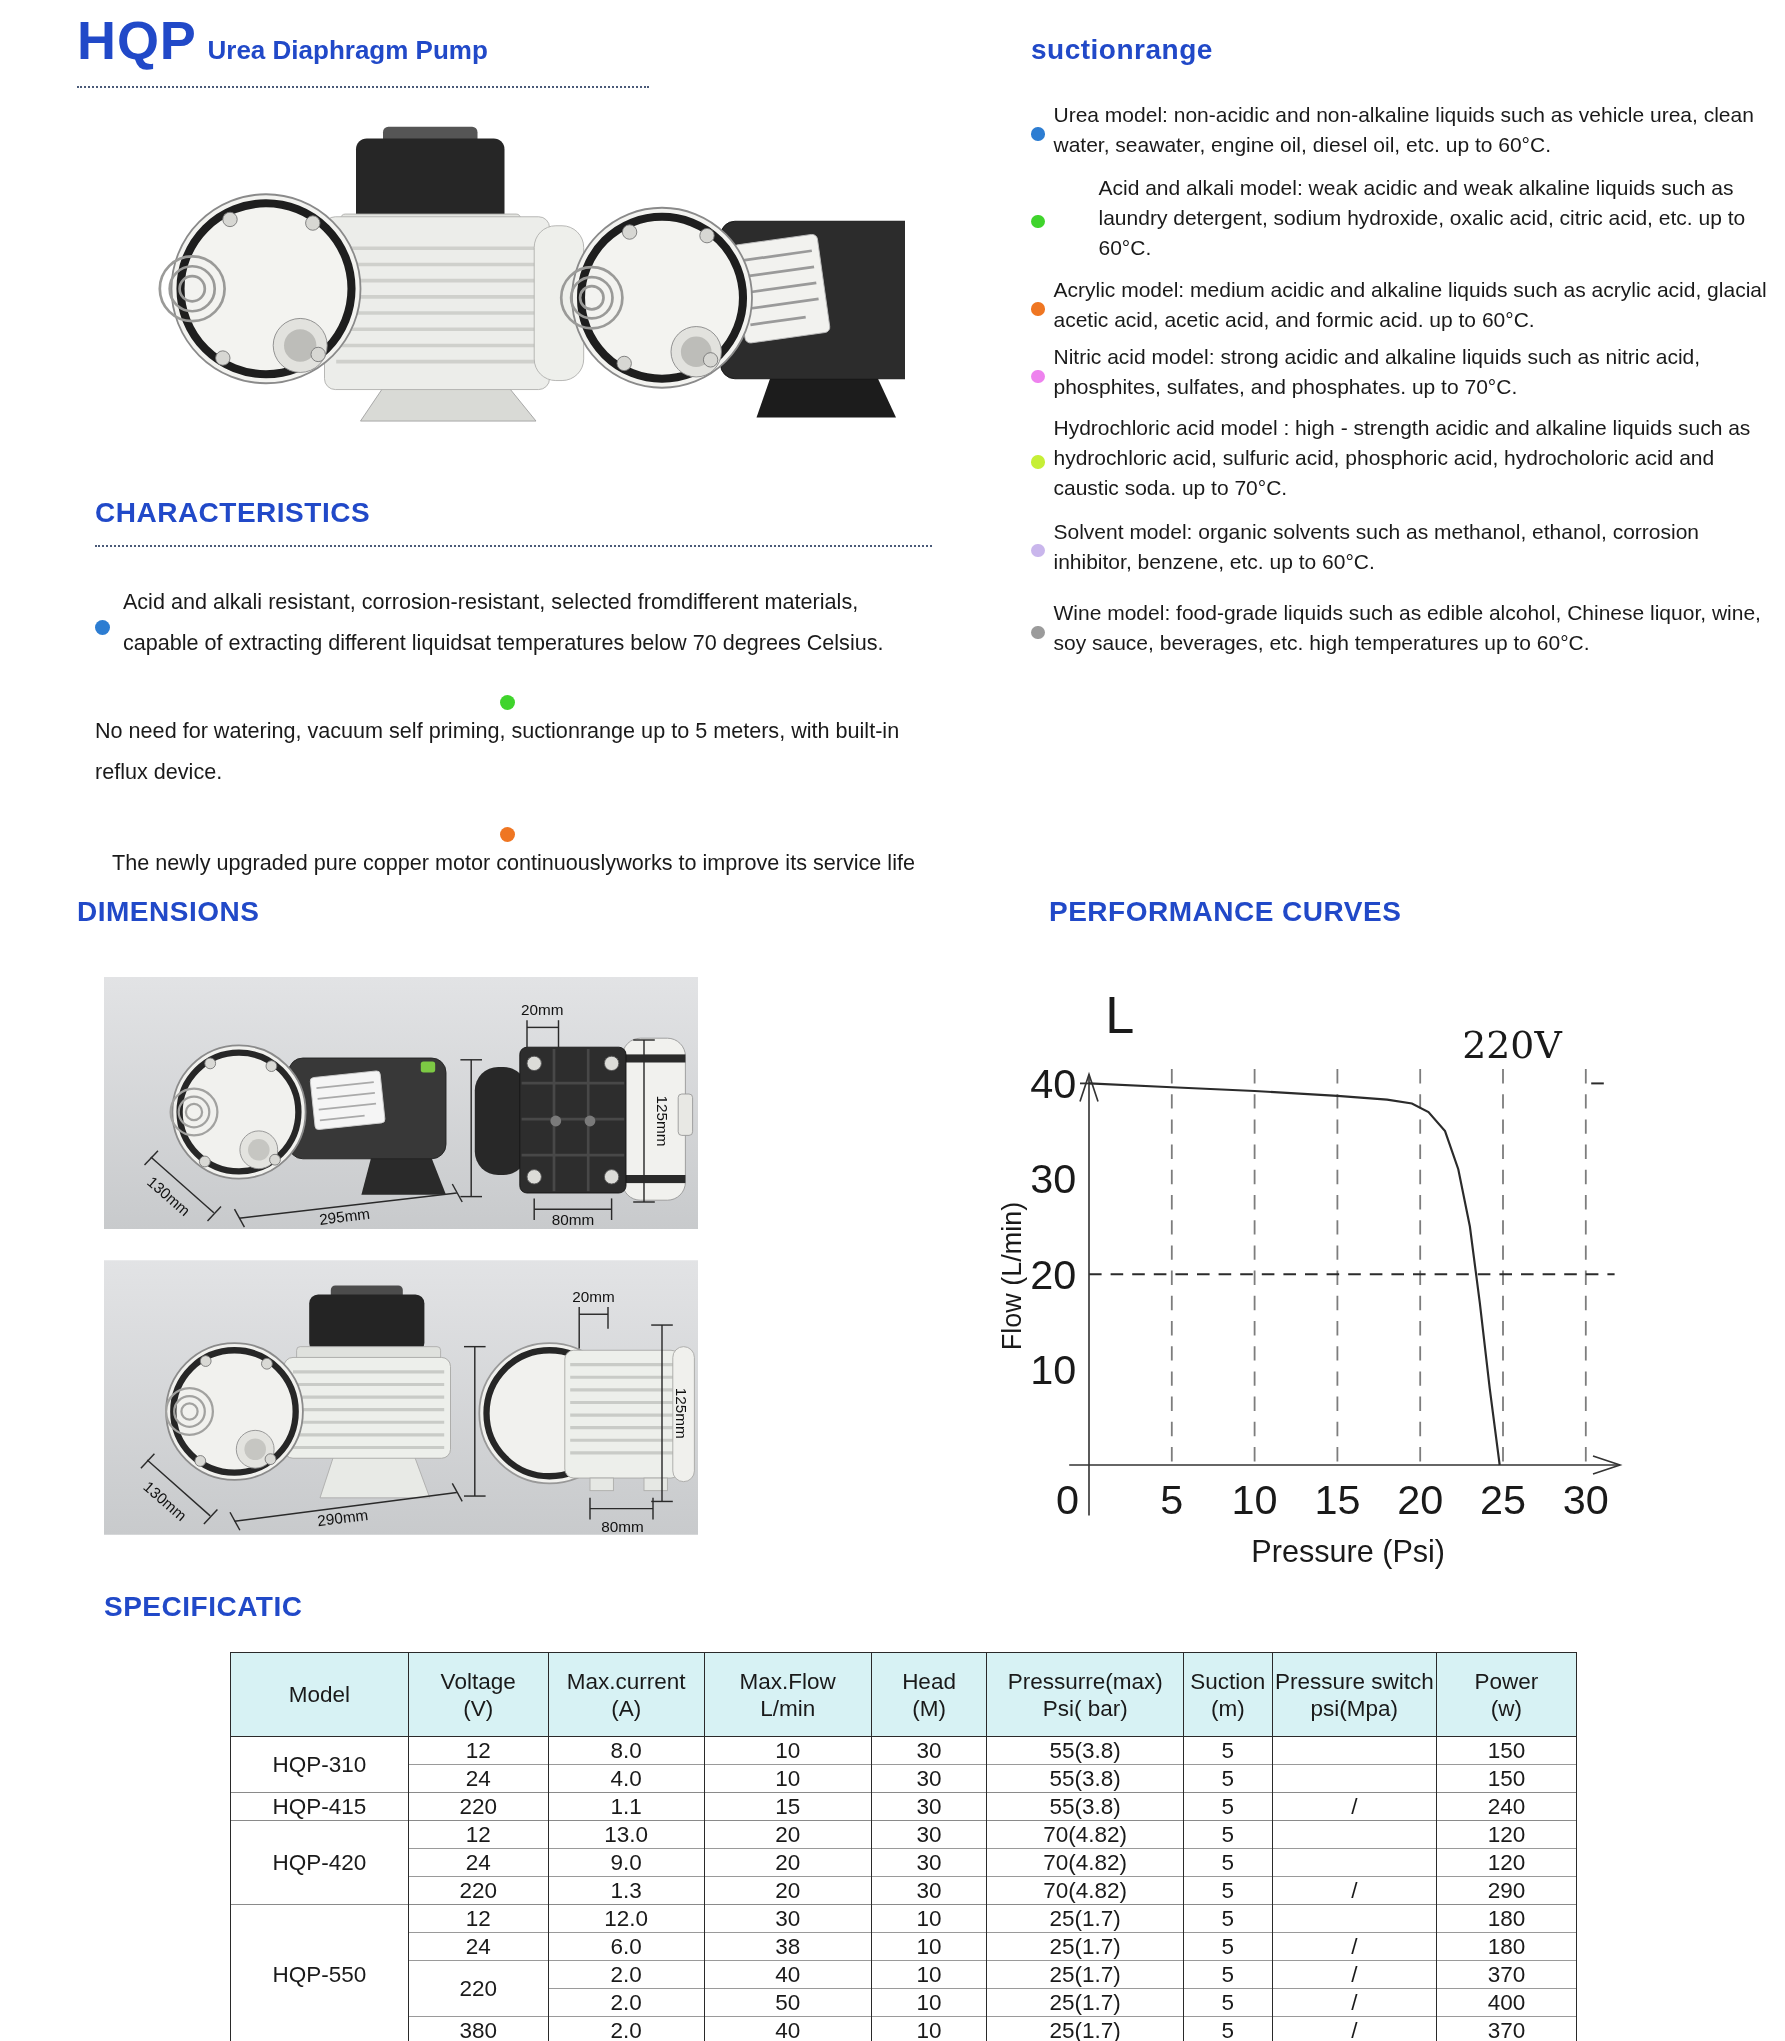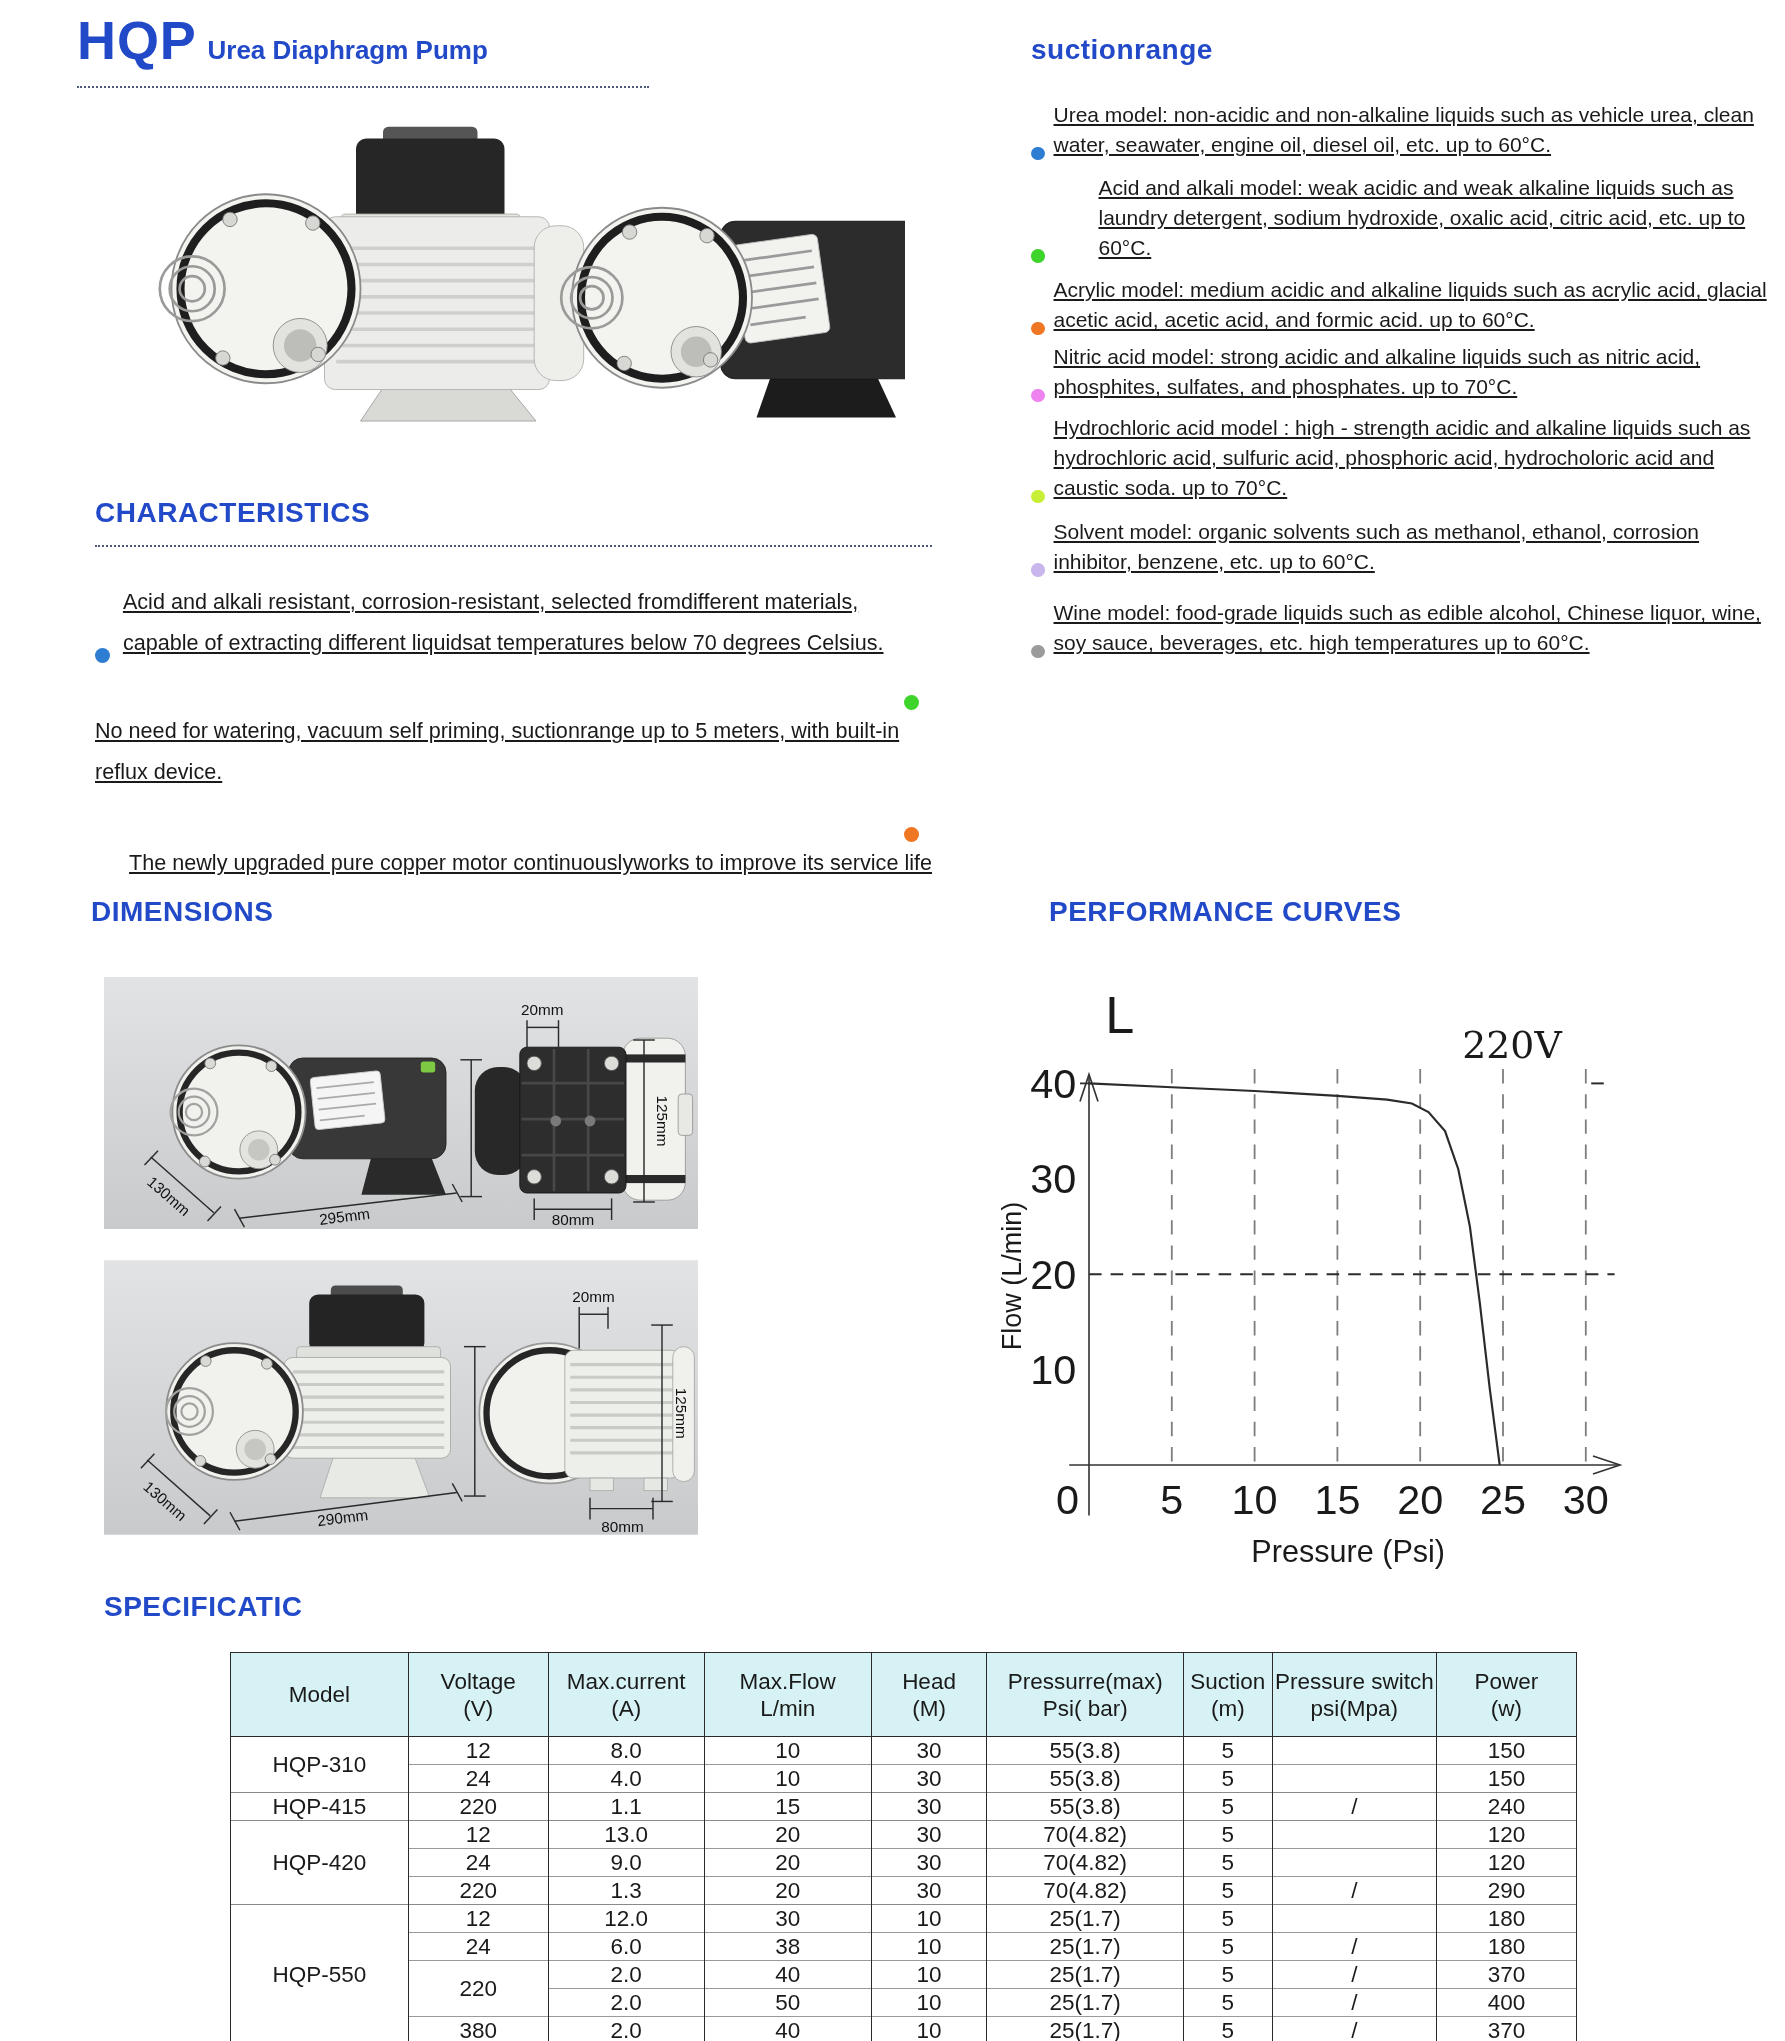--- a/index.html
+++ b/index.html
@@ -7,21 +7,21 @@
        font-family:"Liberation Sans",sans-serif;color:#1a1a1a;overflow:hidden;}
   .abs{position:absolute;}
   
   .logo{font-size:54px;font-weight:bold;color:#2149c8;letter-spacing:0.9px;line-height:1;}
   .subtitle{font-size:26px;font-weight:bold;color:#2149c8;margin-left:10.8px;}
   .dotted{border-bottom:2.7px dotted #4a5a78;height:0;}
   
   .sec-h{font-size:28px;font-weight:bold;color:#2149c8;letter-spacing:0.5px;}
   .sec-h.lower{font-weight:600;}
   
-  .bullet-item{display:flex;align-items:flex-end;text-decoration:underline;}
+  .bullet-item{display:flex;align-items:center;}
   .dot{flex:0 0 auto;border-radius:50%;}
   .app .dot{width:13.5px;height:13.5px;margin:8px 9px 0 0;}
   .app .bullet-text{font-size:21px;line-height:30px;}
   .chars .dot{width:15.3px;height:15.3px;margin:11.7px 12.6px 0 0;}
   .chars .bullet-text{font-size:21.6px;line-height:41px;}
   
   table.spec{border-collapse:collapse;table-layout:fixed;width:1347px;}
   table.spec th,table.spec td{border-left:0.9px solid #2a2a2a;border-right:0.9px solid #2a2a2a;
       text-align:center;vertical-align:middle;padding:0;overflow:hidden;}
   table.spec{border:1.8px solid #2a2a2a;}
@@ -156,21 +156,21 @@
         <span class="dot" style="background: rgb(63, 212, 44);"></span>
         <span class="bullet-text">No need for watering, vacuum self priming, suctionrange up to 5 meters, with built-in reflux device.</span>
       </div>
       <div class="bullet-item" style="margin-top: 23.4px; flex-direction: column;">
         <span class="dot" style="background: rgb(239, 118, 34);"></span>
         <span class="bullet-text">The newly upgraded pure copper motor continuouslyworks to improve its service life</span>
       </div>
     </div>
 </div>
 
-<div class="abs sec-h" style="left:91px;top:896px;">DIMENSIONS</div>
+<div class="abs sec-h" style="left:77px;top:896px;">DIMENSIONS</div>
 
 <svg class="abs" style="left:104px;top:977px;" width="594" height="252" viewBox="0 0 660 280">
   <defs>
     <linearGradient id="g1" x1="0" y1="0" x2="0" y2="1">
       <stop offset="0" stop-color="#e2e3e5"></stop>
         <stop offset="1" stop-color="#c8cacc"></stop>
     </linearGradient>
   </defs>
   <rect width="660" height="280" fill="url(#g1)"></rect>
 

